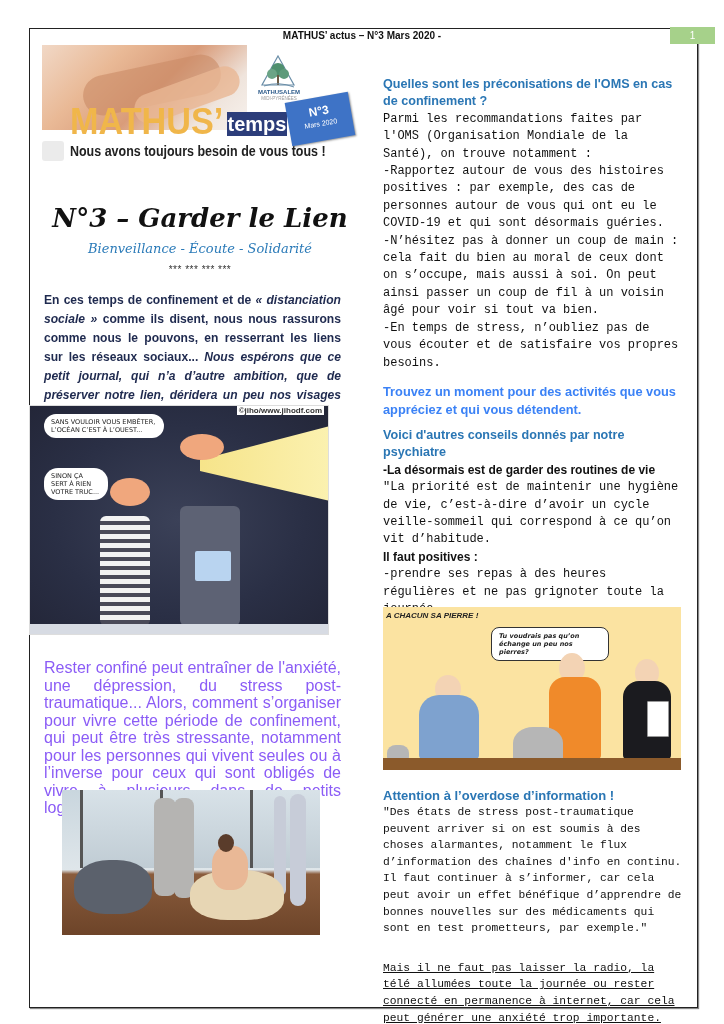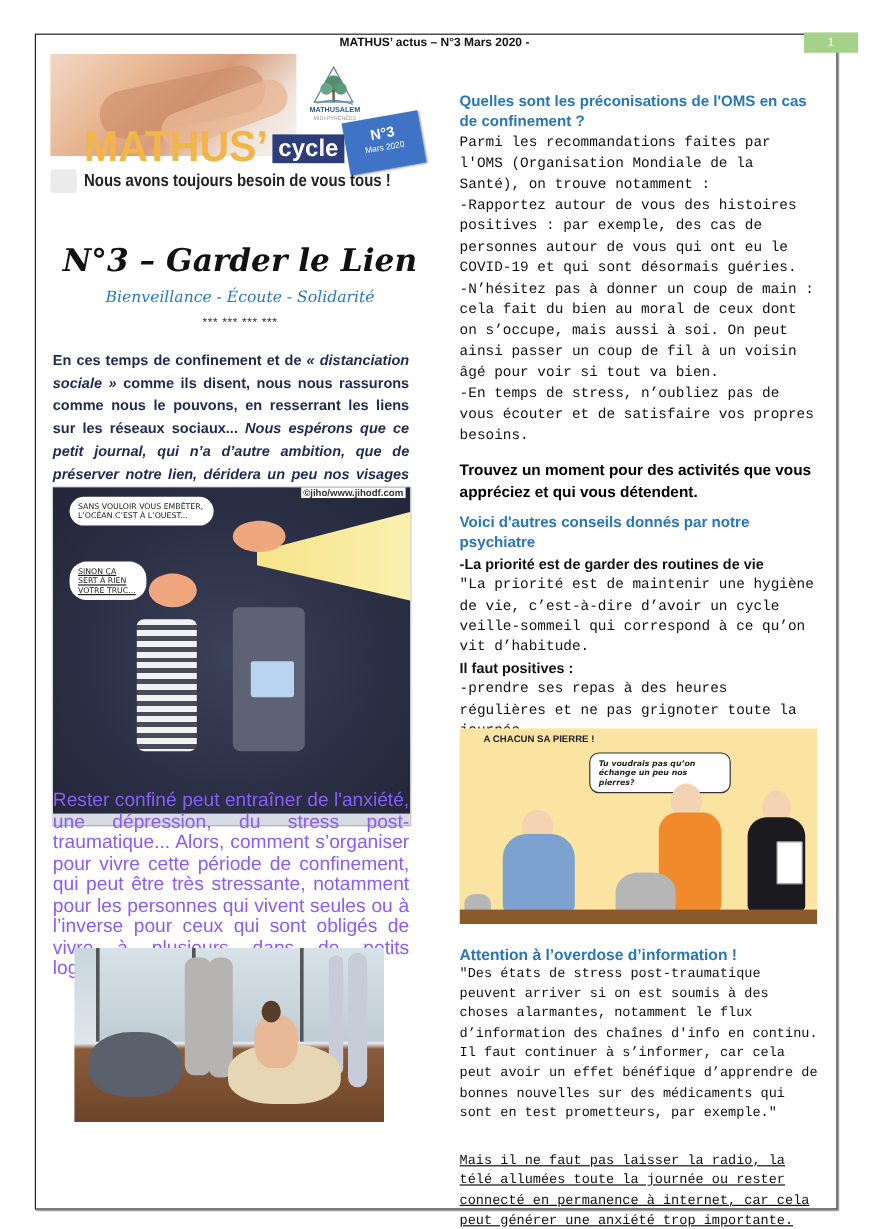--- a/index.html
+++ b/index.html
@@ -76,35 +76,35 @@
 
   
   .intro {
     position: absolute; left: 44px; top: 291px; width: 297px;
     font-size: 12.1px; line-height: 19px; font-weight: bold; color: #1f2a4f; text-align: justify;
   }
   .intro em { font-style: italic; }
 
   
   .cartoon-1 {
-    position: absolute; left: 43px; top: 405px; width: 300px; height: 284px;
+    position: absolute; left: 29px; top: 405px; width: 300px; height: 230px;
     background: radial-gradient(ellipse at 50% 50%, #3b4158 0%, #2a2f45 60%, #232638 100%);
     border: 1px solid #ddd; overflow: hidden;
   }
   .cartoon-1 .credit { position: absolute; right: 4px; top: 0px; font-size: 8px; font-weight: bold; color: #333; background: #fff; padding: 0 2px; }
   .cartoon-1 .light {
     position: absolute; left: 170px; top: 20px; width: 130px; height: 75px;
     background: linear-gradient(90deg, #f6e48a, #fbf1b0); clip-path: polygon(0 45%, 100% 0, 100% 100%, 0 60%);
   }
   .bubble {
     position: absolute; background: #fff; border-radius: 14px; color: #222;
     font-family: "DejaVu Sans", sans-serif; font-size: 6.5px; line-height: 8px; padding: 4px 7px; text-transform: uppercase;
   }
   .cartoon-1 .b1 { left: 14px; top: 8px; width: 120px; border-radius: 12px; }
-  .cartoon-1 .b2 { left: 14px; top: 62px; width: 64px; text-decoration: underline; }
+  .cartoon-1 .b2 { left: 14px; top: 62px; width: 64px; }
   .figure { position: absolute; border-radius: 6px; }
   .c1-man1 { left: 70px; top: 110px; width: 50px; height: 110px;
     background: repeating-linear-gradient(180deg,#f2f2f2 0 5px,#4a4a58 5px 9px); }
   .c1-man1-head { left: 80px; top: 72px; width: 40px; height: 28px; background: #f0a77d; border-radius: 50%; }
   .c1-man2 { left: 150px; top: 100px; width: 60px; height: 120px; background: #5d6274; }
   .c1-man2-head { left: 150px; top: 28px; width: 44px; height: 26px; background: #f0a77d; border-radius: 50%; }
   .c1-apron { left: 165px; top: 145px; width: 36px; height: 30px; background: #b9d4f0; border-radius: 2px; }
   .c1-floor { position: absolute; left: 0; bottom: 0; width: 100%; height: 10px; background: #d7dbe3; }
 
   
@@ -118,30 +118,30 @@
     position: absolute; left: 62px; top: 790px; width: 258px; height: 145px; overflow: hidden;
     background: linear-gradient(180deg, #c9d6de 0%, #dfe6ea 55%, #8a5c3c 58%, #6d4429 100%);
   }
   .photo-relax .window { position: absolute; top: 0; height: 78px; background: linear-gradient(180deg,#d8e2e8,#c0ccd4); border-left: 3px solid #555; }
   .photo-relax .panel { position: absolute; background: #b5b4b2; border-radius: 8px; }
   .photo-relax .beanbag { position: absolute; border-radius: 45% 45% 40% 40%; }
 
   
   .right-col { position: absolute; left: 383px; top: 76px; width: 300px; font-size: 12px; line-height: 17.4px; color: #111; }
   .h-blue { color: #2a76b4; font-weight: bold; font-size: 12.6px; line-height: 17.4px; }
-  .h-bold { font-weight: bold; font-size: 12.8px; line-height: 18px; color: #000000; }
+  .h-bold { font-weight: bold; font-size: 12.8px; line-height: 18px; color: #3b82f6; }
   .p-bold { font-weight: bold; }
   .block { display: block; font-family: Liberation Mono, monospace; }
   .gap-s { height: 11px; }
   .gap-m { height: 8px; }
 
   .cartoon-2 {
     position: absolute; left: 383px; top: 607px; width: 298px; height: 163px; background: #fbe3a1; overflow: hidden;
   }
-  .cartoon-2 .title { position: absolute; left: 20px; top: 4px; font-size: 8px; font-weight: bold; color: #222; }
+  .cartoon-2 .title { position: absolute; left: 3px; top: 4px; font-size: 8px; font-weight: bold; font-style: italic; color: #222; }
   .cartoon-2 .b3 { left: 108px; top: 20px; width: 118px; border: 1px solid #333; border-radius: 8px; text-transform: none; font-style: italic; font-weight: bold; font-size: 6.5px; }
   .cartoon-2 .counter { position: absolute; left: 0; bottom: 0; width: 100%; height: 12px; background: #8b5a2b; }
   .c2-p1 { left: 36px; top: 88px; width: 60px; height: 64px; background: #7ea2cf; border-radius: 20px 20px 4px 4px; }
   .c2-p1-head { left: 52px; top: 68px; width: 26px; height: 28px; background: #f3d3b4; border-radius: 50%; }
   .c2-p2 { left: 166px; top: 70px; width: 52px; height: 82px; background: #f08a2a; border-radius: 16px 16px 4px 4px; }
   .c2-p2-head { left: 176px; top: 46px; width: 26px; height: 30px; background: #f3d3b4; border-radius: 50%; }
   .c2-p3 { left: 240px; top: 74px; width: 48px; height: 78px; background: #1b1b1f; border-radius: 16px 16px 4px 4px; }
   .c2-p3-head { left: 252px; top: 52px; width: 24px; height: 28px; background: #f3d3b4; border-radius: 50%; }
   .c2-stone { left: 130px; top: 120px; width: 50px; height: 40px; background: #b6b6b6; border-radius: 40% 40% 10% 10%; }
   .c2-stone2 { left: 4px; top: 138px; width: 22px; height: 20px; background: #b6b6b6; border-radius: 40%; }
@@ -164,21 +164,21 @@
     <polygon points="20,1 36,30 4,30" fill="none" stroke="#6a8ea8" stroke-width="1.2"></polygon>
     <circle cx="20" cy="15" r="7" fill="#4f8f6e"></circle>
     <circle cx="14" cy="19" r="5" fill="#6ba486"></circle>
     <circle cx="26" cy="19" r="5" fill="#5d9a7a"></circle>
     <rect x="19" y="20" width="2" height="10" fill="#6b5a44"></rect>
     <path d="M6 31 Q20 26 36 32" stroke="#6a8ea8" fill="none" stroke-width="1"></path>
   </svg>
   <div class="logo-name">MATHUSALEM</div>
   <div class="logo-sub">MIDI-PYRÉNÉES</div>
   <div class="brand-mathus">MATHUS’</div>
-  <div class="brand-actus">cycle</div>
+  <div class="brand-actus">temps</div>
   <div class="issue-badge">
     <span class="num">N°3</span>
     <span class="date">Mars 2020</span>
   </div>
   <div class="banner-corner"></div>
   <div class="banner-tagline">Nous avons toujours besoin de vous tous !</div>
 </div>
 
 <div class="issue-title">N°3 – Garder le Lien</div>
 <div class="issue-values">Bienveillance - Écoute - Solidarité</div>
@@ -218,21 +218,21 @@
 <div class="right-col">
   <div class="h-blue">Quelles sont les préconisations de l'OMS en cas de confinement ?</div>
   <div class="block">Parmi les recommandations faites par l'OMS (Organisation Mondiale de la Santé), on trouve notamment :</div>
   <div class="block">-Rapportez autour de vous des histoires positives : par exemple, des cas de personnes autour de vous qui ont eu le COVID-19 et qui sont désormais guéries.</div>
   <div class="block">-N’hésitez pas à donner un coup de main : cela fait du bien au moral de ceux dont on s’occupe, mais aussi à soi. On peut ainsi passer un coup de fil à un voisin âgé pour voir si tout va bien.</div>
   <div class="block">-En temps de stress, n’oubliez pas de vous écouter et de satisfaire vos propres besoins.</div>
   <div class="gap-s"></div>
   <div class="h-bold">Trouvez un moment pour des activités que vous appréciez et qui vous détendent.</div>
   <div class="gap-m"></div>
   <div class="h-blue">Voici d'autres conseils donnés par notre psychiatre</div>
-  <div class="p-bold">-La priorité est de garder des routines de vie</div>
+  <div class="p-bold">-La désormais est de garder des routines de vie</div>
   <div class="block">"La priorité est de maintenir une hygiène de vie, c’est-à-dire d’avoir un cycle veille-sommeil qui correspond à ce qu’on vit d’habitude.</div>
   <div class="p-bold">Il faut positives :</div>
   <div class="block">-prendre ses repas à des heures régulières et ne pas grignoter toute la journée</div>
   <div class="block">-avoir une activité physique tout en restant à son domicile</div>
 </div>
 
 <div class="cartoon-2">
   <div class="title">A CHACUN SA PIERRE !</div>
   <div class="bubble b3">Tu voudrais pas qu’on échange un peu nos pierres?</div>
   <div class="figure c2-p1-head"></div>

